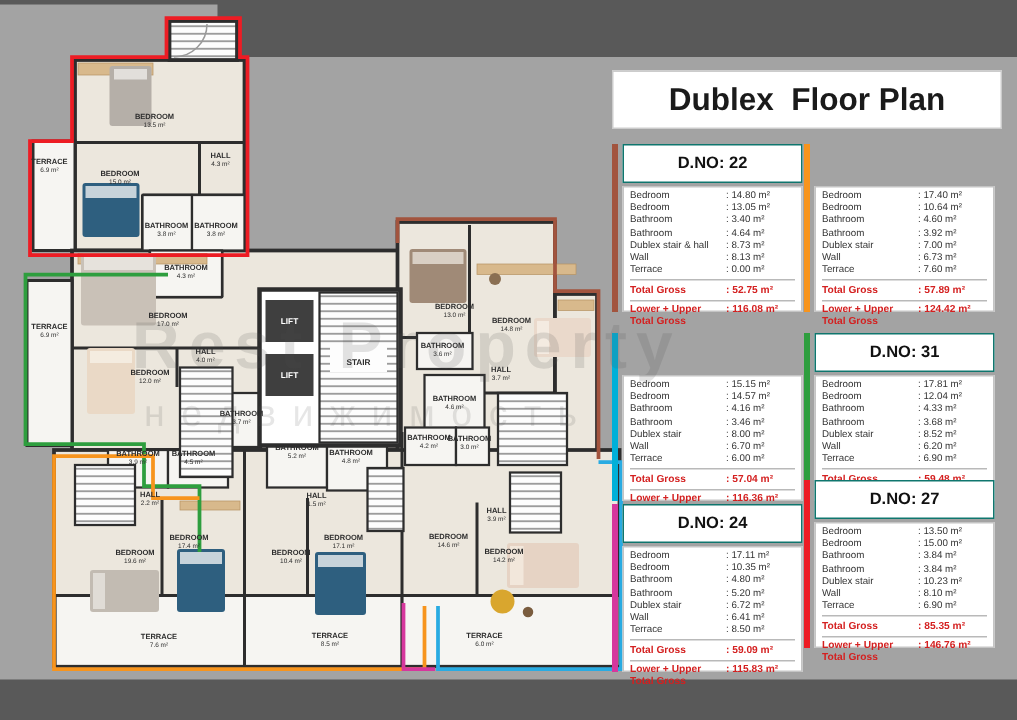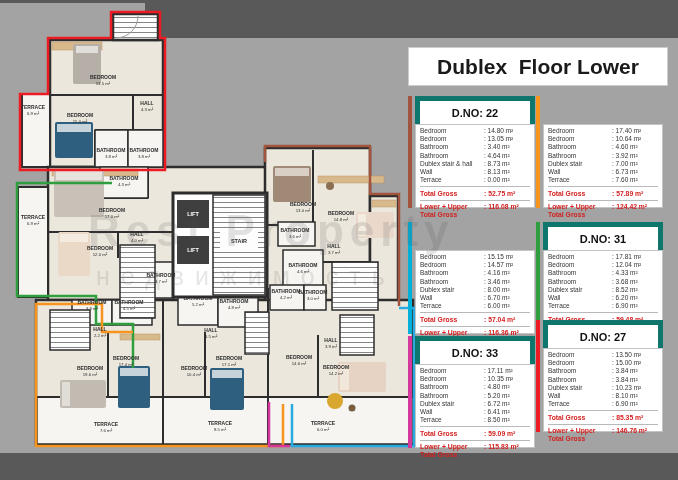--- a/index.html
+++ b/index.html
@@ -9,21 +9,21 @@
   #g-top{left:0;top:0;width:678px;height:3px}
   #g-topright{left:145px;top:0;width:533px;height:38px}
   #g-bottom{left:0;top:453px;width:678px;height:27px}
   #plan-svg{position:absolute;left:0;top:0;z-index:1}
   #title-box{position:absolute;left:408px;top:47px;width:258px;height:37px;border:1px solid #cccccc;
     background:#fff;display:flex;align-items:center;justify-content:center;font-size:21px;
     font-weight:bold;color:#1a1a1a;z-index:2;white-space:pre}
   #title-box .hl{color:#e8252a}
   .card{position:absolute;width:127px;height:112px;z-index:2}
   .card .bar{position:absolute;left:0;top:0;width:4px;height:100%}
-  .card .hd{position:absolute;left:7px;top:0;right:0;height:24px;border:5px solid #0f766e;background:#fff;
+  .card .hd{position:absolute;left:7px;top:0;right:0;height:24px;border:1px solid #0f766e;background:#fff;
     display:flex;align-items:center;justify-content:center;font-size:11px;font-weight:bold;color:#111}
   .card .bd{position:absolute;left:7px;top:28px;right:0;bottom:0;border:1px solid #c4c4c4;background:#fff;
     padding:2px 4px 2px 4px;display:flex;flex-direction:column;box-sizing:border-box}
   .crow{display:flex;font-size:6.5px;line-height:8.2px;color:#333}
   .cl{flex:1}
   .cv{width:46px;text-align:left}
   .trow{display:flex;font-size:6.8px;font-weight:bold;color:#d42020;border-top:1px solid #b9b9b9;
     margin-top:2px;padding-top:2.5px;line-height:8px}
   #card-0{left:408px;top:96px}  #card-1{left:536px;top:96px}
   #card-2{left:408px;top:222px} #card-3{left:536px;top:222px}
@@ -196,21 +196,21 @@
       <text x="194" y="370"><tspan class="rname">BEDROOM</tspan><tspan class="rarea" x="194" dy="5.5">10.4 m²</tspan></text>
       <text x="229" y="360"><tspan class="rname">BEDROOM</tspan><tspan class="rarea" x="229" dy="5.5">17.1 m²</tspan></text>
       <text x="299" y="359"><tspan class="rname">BEDROOM</tspan><tspan class="rarea" x="299" dy="5.5">14.6 m²</tspan></text>
       <text x="336" y="369"><tspan class="rname">BEDROOM</tspan><tspan class="rarea" x="336" dy="5.5">14.2 m²</tspan></text>
       <text x="106" y="426"><tspan class="rname">TERRACE</tspan><tspan class="rarea" x="106" dy="5.5">7.6 m²</tspan></text>
       <text x="220" y="425"><tspan class="rname">TERRACE</tspan><tspan class="rarea" x="220" dy="5.5">8.5 m²</tspan></text>
       <text x="323" y="425"><tspan class="rname">TERRACE</tspan><tspan class="rarea" x="323" dy="5.5">6.0 m²</tspan></text>
     </g>
   </svg>
 
-  <div id="title-box"><span>Dublex </span><span> Floor Lower</span></div>
+  <div id="title-box"><span>Dublex </span><span> Floor Plan</span></div>
 
   <div class="card" id="card-0">
     <div class="bar" style="background: rgb(162, 84, 62);"></div>
     <div class="hd">D.NO: 22</div>
     <div class="bd">
       <div>
           <div class="crow">
             <span class="cl">Bedroom</span>
             <span class="cv">: 14.80 m²</span>
           </div>
@@ -374,21 +374,21 @@
           <span class="cv">: 59.48 m²</span>
         </div>
       <div class="trow">
           <span class="cl">Lower + Upper Total Gross</span>
           <span class="cv">: 115.81 m²</span>
         </div>
     </div>
   </div>
   <div class="card" id="card-4">
     <div class="bar" style="background: rgb(214, 55, 157);"></div>
-    <div class="hd">D.NO: 33</div>
+    <div class="hd">D.NO: 24</div>
     <div class="bd">
       <div>
           <div class="crow">
             <span class="cl">Bedroom</span>
             <span class="cv">: 17.11 m²</span>
           </div>
           <div class="crow">
             <span class="cl">Bedroom</span>
             <span class="cv">: 10.35 m²</span>
           </div>

